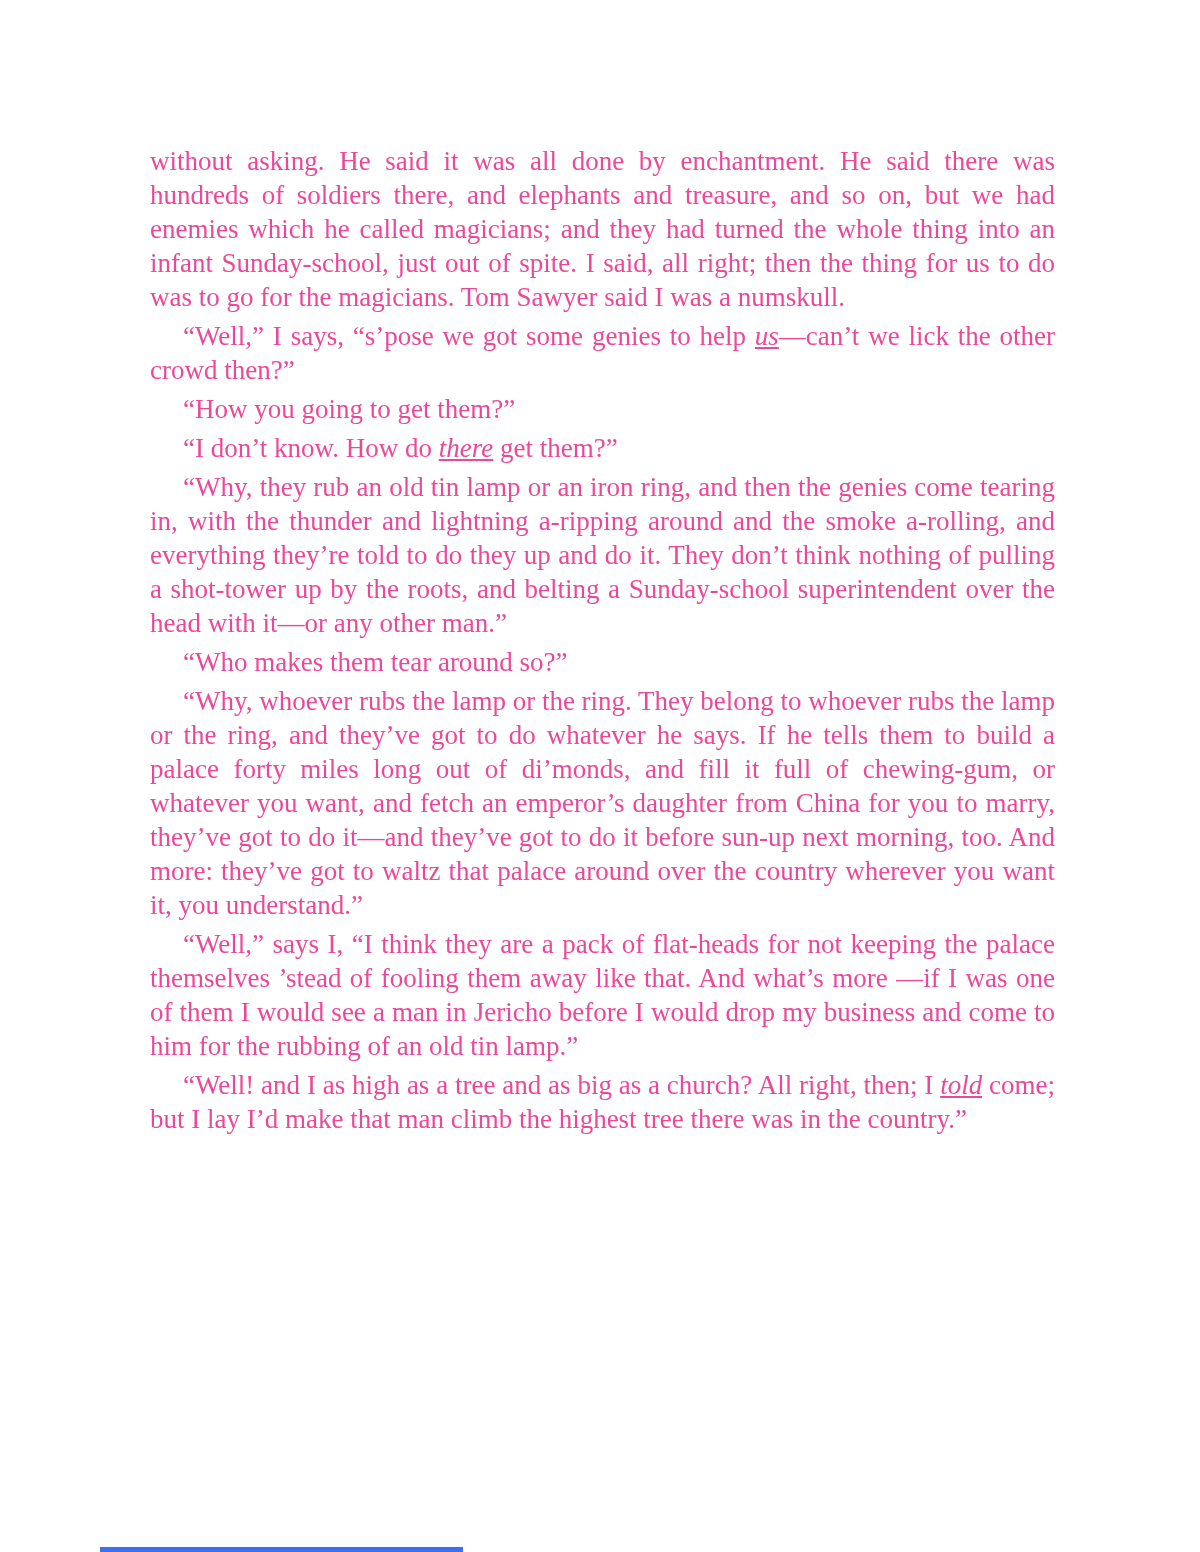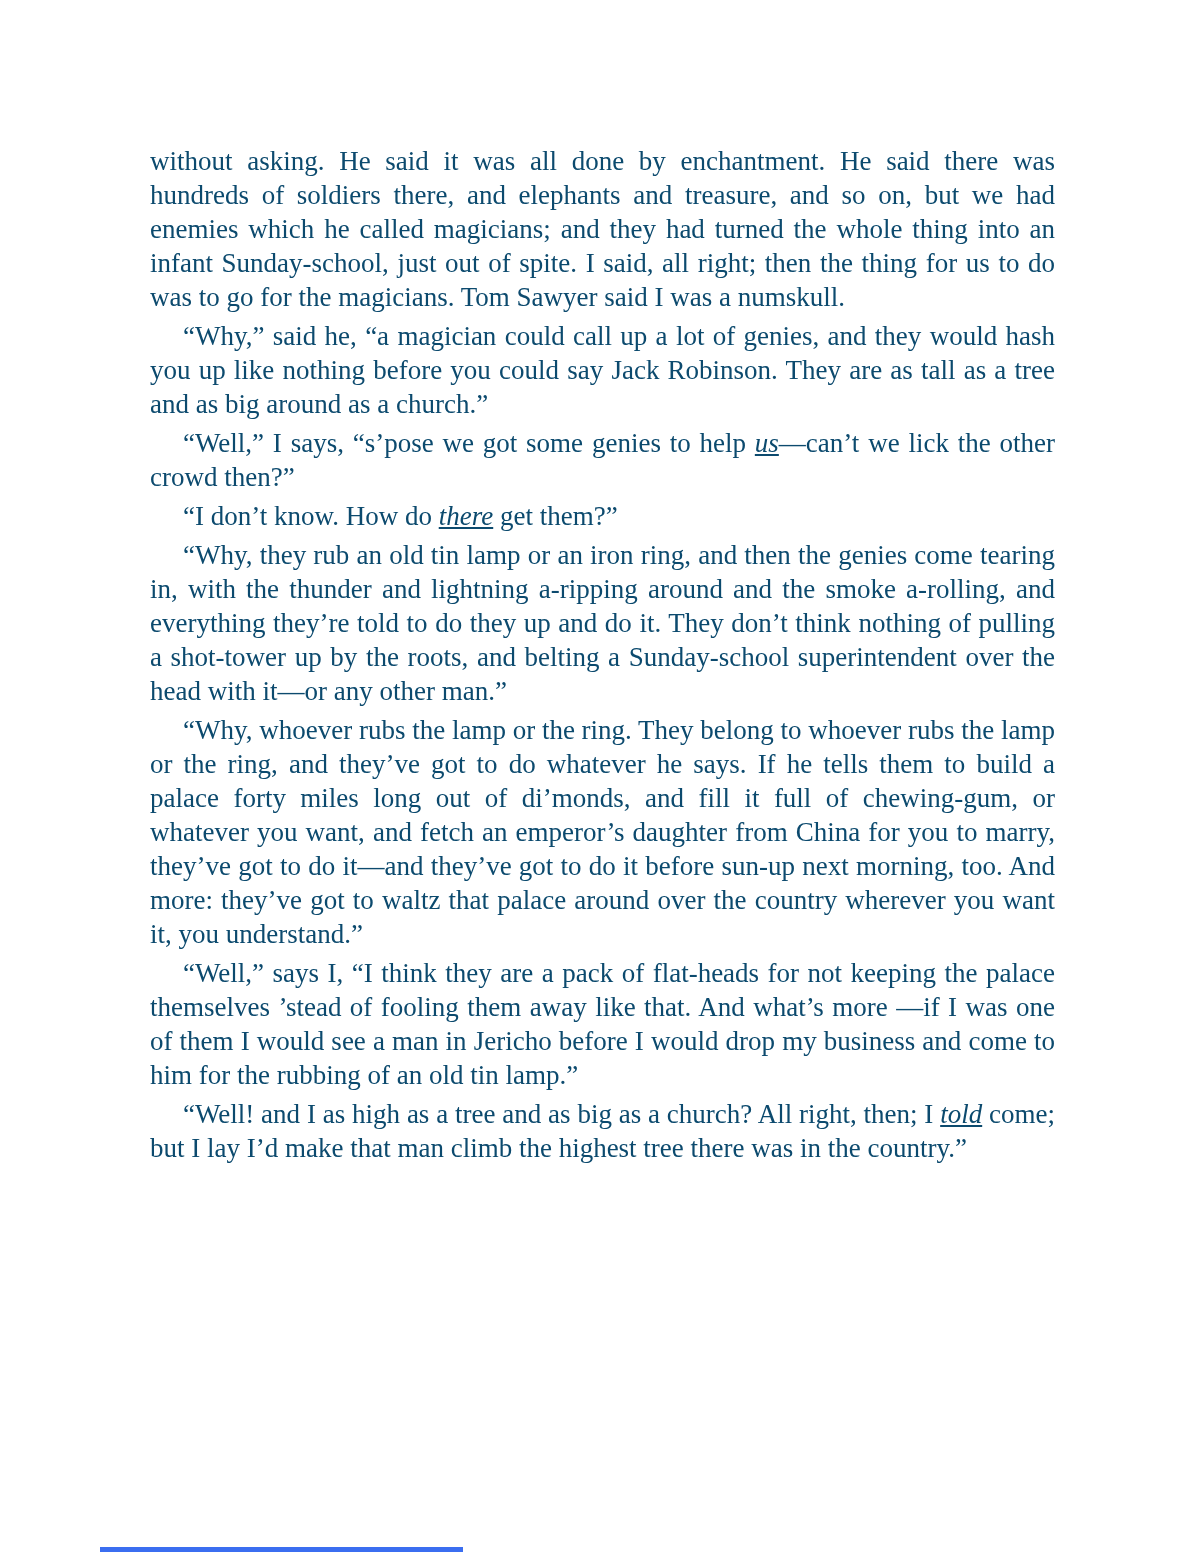--- a/index.html
+++ b/index.html
@@ -54,26 +54,27 @@
   .progress-fill {
     position: absolute;
     bottom: 0;
     height: 5px;
   }
 </style>
 </head>
 <body>
 
 <div class="page">
-  <div class="text-block" style="color: #0c4a6e;">
+  <div class="text-block" style="color: #ec4899;">
       <p class=""><span>without asking. He said it was all done by enchantment. He said there was hundreds of soldiers there, and elephants and treasure, and so on, but we had enemies which he called magicians; and they had turned the whole thing into an infant Sunday-school, just out of spite. I said, all right; then the thing for us to do was to go for the magicians. Tom Sawyer said I was a numskull.</span></p>
-      <p class="indent"><span>“Why,” said he, “a magician could call up a lot of genies, and they would hash you up like nothing before you could say Jack Robinson. They are as tall as a tree and as big around as a church.”</span></p>
       <p class="indent"><span>“Well,” I says, “s’pose we got some genies to help </span><em>us</em><span>—can’t we lick the other crowd then?”</span></p>
+      <p class="indent"><span>“How you going to get them?”</span></p>
       <p class="indent"><span>“I don’t know. How do </span><em>there</em><span> get them?”</span></p>
       <p class="indent"><span>“Why, they rub an old tin lamp or an iron ring, and then the genies come tearing in, with the thunder and lightning a-ripping around and the smoke a-rolling, and everything they’re told to do they up and do it. They don’t think nothing of pulling a shot-tower up by the roots, and belting a Sunday-school superintendent over the head with it—or any other man.”</span></p>
+      <p class="indent"><span>“Who makes them tear around so?”</span></p>
       <p class="indent"><span>“Why, whoever rubs the lamp or the ring. They belong to whoever rubs the lamp or the ring, and they’ve got to do whatever he says. If he tells them to build a palace forty miles long out of di’monds, and fill it full of chewing-gum, or whatever you want, and fetch an emperor’s daughter from China for you to marry, they’ve got to do it—and they’ve got to do it before sun-up next morning, too. And more: they’ve got to waltz that palace around over the country wherever you want it, you understand.”</span></p>
       <p class="indent"><span>“Well,” says I, “I think they are a pack of flat-heads for not keeping the palace themselves ’stead of fooling them away like that. And what’s more —if I was one of them I would see a man in Jericho before I would drop my business and come to him for the rubbing of an old tin lamp.”</span></p>
       <p class="indent"><span>“Well! and I as high as a tree and as big as a church? All right, then; I </span><em>told</em><span> come; but I lay I’d make that man climb the highest tree there was in the country.”</span></p>
     </div>
   <div class="progress-track">
     <div class="progress-fill" style="left: 100px; width: 363px; height: 5px; background: rgb(59, 110, 240);"></div>
   </div>
 </div>
 
 </body></html>

